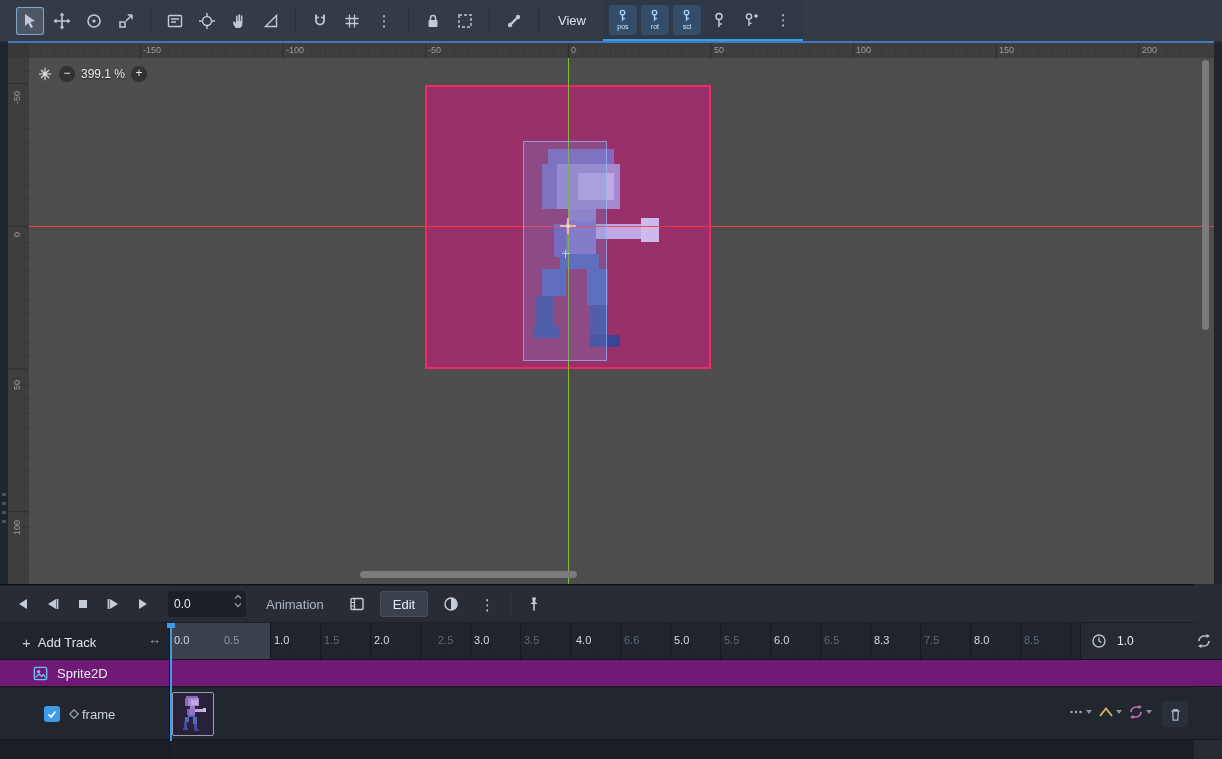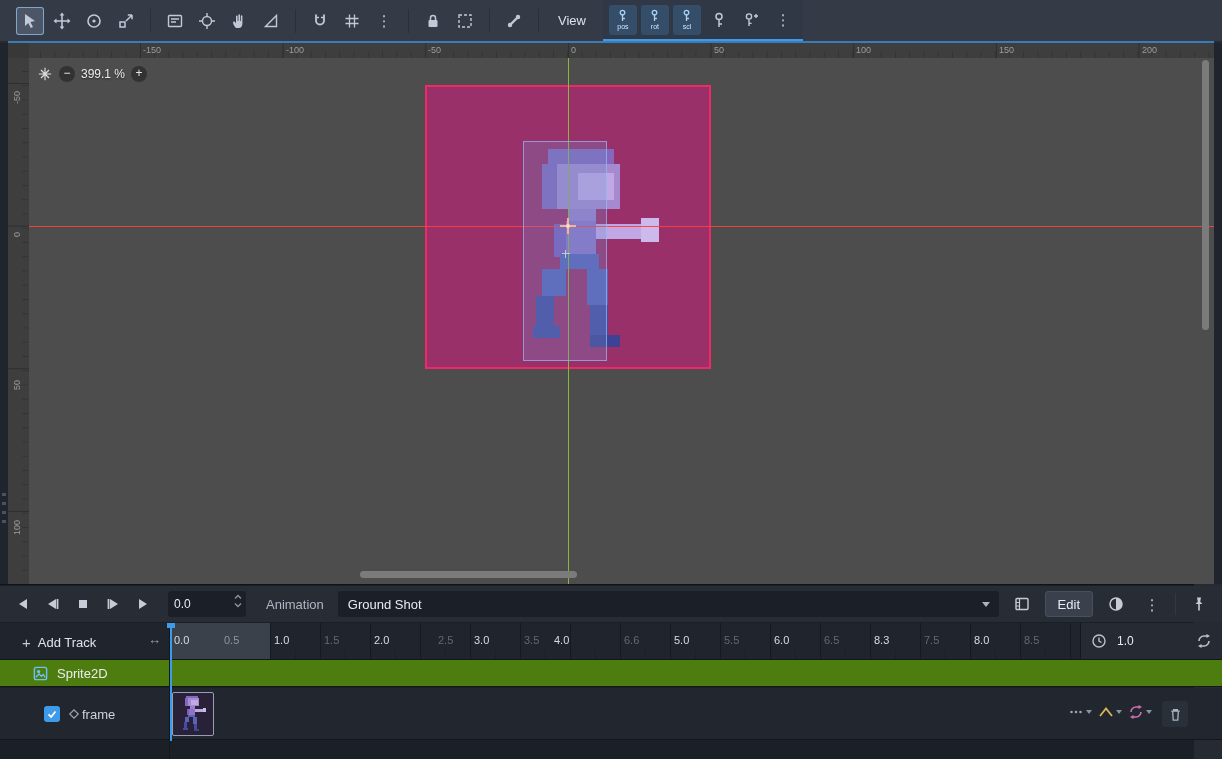--- a/index.html
+++ b/index.html
@@ -75,21 +75,21 @@
     background-image:linear-gradient(to right,#161a20 0 1px,transparent 1px),linear-gradient(to right,#1b2027 0 1px,transparent 1px);
     background-size:50px 100%,25px 9px;background-position:0 0,0 bottom;background-repeat:repeat-x}
   .len-highlight{position:absolute;left:0;top:0;width:100px;height:36px;background:#3a414b}
   .tick{position:absolute;top:11px;font-size:11px}
   .t-int{color:#d8dce2}.t-half{color:#5f6877}.t-half.onhi{color:#8d95a3}
   .len-box{position:absolute;right:0;top:0;width:142px;height:36px;background:#262b33;display:flex;align-items:center;padding:0 10px;gap:10px;border-left:1px solid #14171d}
   .len-val{font-size:12px;color:#e8ecf2}
   .len-loop{margin-left:auto;color:#b9c1ce}
 
   .tracks{position:absolute;top:75px;left:0;width:1222px;height:100px}
-  .node-row{position:absolute;top:0;left:0;width:1222px;height:27px;background:#4d7c0f;border-bottom:1px solid #14171d;display:flex;align-items:center;padding-left:32px;gap:8px;color:#e8ecf2;font-size:13px}
+  .node-row{position:absolute;top:0;left:0;width:1222px;height:27px;background:#701a75;border-bottom:1px solid #14171d;display:flex;align-items:center;padding-left:32px;gap:8px;color:#e8ecf2;font-size:13px}
   .frame-row{position:absolute;top:28px;left:0;width:1222px;height:52px;background:#22272f;border-bottom:1px solid #14171d}
   .frame-check{position:absolute;left:44px;top:18px;width:16px;height:16px;background:#3d9be9;border-radius:3px;display:flex;align-items:center;justify-content:center}
   .frame-diamond{position:absolute;left:67px;top:19px}
   .frame-label{position:absolute;left:82px;top:19px;font-size:13px;color:#ccd2db}
   .key-thumb{position:absolute;left:172px;top:4px;width:42px;height:44px;background:#282138;border:1px solid #93a0b1;border-radius:2px;display:flex;align-items:center;justify-content:center}
   .track-controls{position:absolute;right:70px;top:16px;display:flex;align-items:center;gap:6px}
   .tc{display:flex;align-items:center;gap:2px}
   .chev{width:0;height:0;border-left:3.5px solid transparent;border-right:3.5px solid transparent;border-top:4.5px solid #8a93a2}
   .trash-btn{position:absolute;right:34px;top:13px;width:26px;height:26px;background:#2a303a;border-radius:3px;display:flex;align-items:center;justify-content:center;color:#aab2bf}
   .name-sep{position:absolute;left:169px;top:38px;width:1px;height:136px;background:#14171d}
@@ -341,24 +341,20 @@
             <path d="M1 4.5l3-3 3 3" stroke="currentColor" stroke-width="1.4" fill="none"></path>
           </svg>
         <svg width="8" height="6" viewBox="0 0 8 6">
             <path d="M1 1.5l3 3 3-3" stroke="currentColor" stroke-width="1.4" fill="none"></path>
           </svg>
       </span>
     </div>
 
     <span class="anim-label">Animation</span>
 
-    <div class="anim-dropdown">
-      <span>Ground Shot</span>
-      <span class="dd-chevron"></span>
-    </div>
 
     <div class="icon-btn">
       <svg width="18" height="18" viewBox="0 0 18 18">
           <rect x="3" y="3.5" width="12" height="11" rx="1" fill="none" stroke="currentColor" stroke-width="1.4"></rect>
           <path d="M6.5 3.5v11M3 7.5h3.5M3 11h3.5" stroke="currentColor" stroke-width="1.2"></path>
         </svg>
     </div>
 
     <div class="edit-btn">Edit</div>
 
@@ -393,21 +389,21 @@
     <div class="ruler-track">
       <div class="len-highlight"></div>
       <span class="tick t-int" style="left:4px">0.0</span>
       <span class="tick t-half onhi" style="left:54px">0.5</span>
       <span class="tick t-int" style="left:104px">1.0</span>
       <span class="tick t-half" style="left:154px">1.5</span>
       <span class="tick t-int" style="left:204px">2.0</span>
       <span class="tick t-half" style="left:268px">2.5</span>
       <span class="tick t-int" style="left:304px">3.0</span>
       <span class="tick t-half" style="left:354px">3.5</span>
-      <span class="tick t-int" style="left:384px">4.0</span>
+      <span class="tick t-int" style="left:406px">4.0</span>
       <span class="tick t-half" style="left:454px">6.6</span>
       <span class="tick t-int" style="left:504px">5.0</span>
       <span class="tick t-half" style="left:554px">5.5</span>
       <span class="tick t-int" style="left:604px">6.0</span>
       <span class="tick t-half" style="left:654px">6.5</span>
       <span class="tick t-int" style="left:704px">8.3</span>
       <span class="tick t-half" style="left:754px">7.5</span>
       <span class="tick t-int" style="left:804px">8.0</span>
       <span class="tick t-half" style="left:854px">8.5</span>
     </div>

